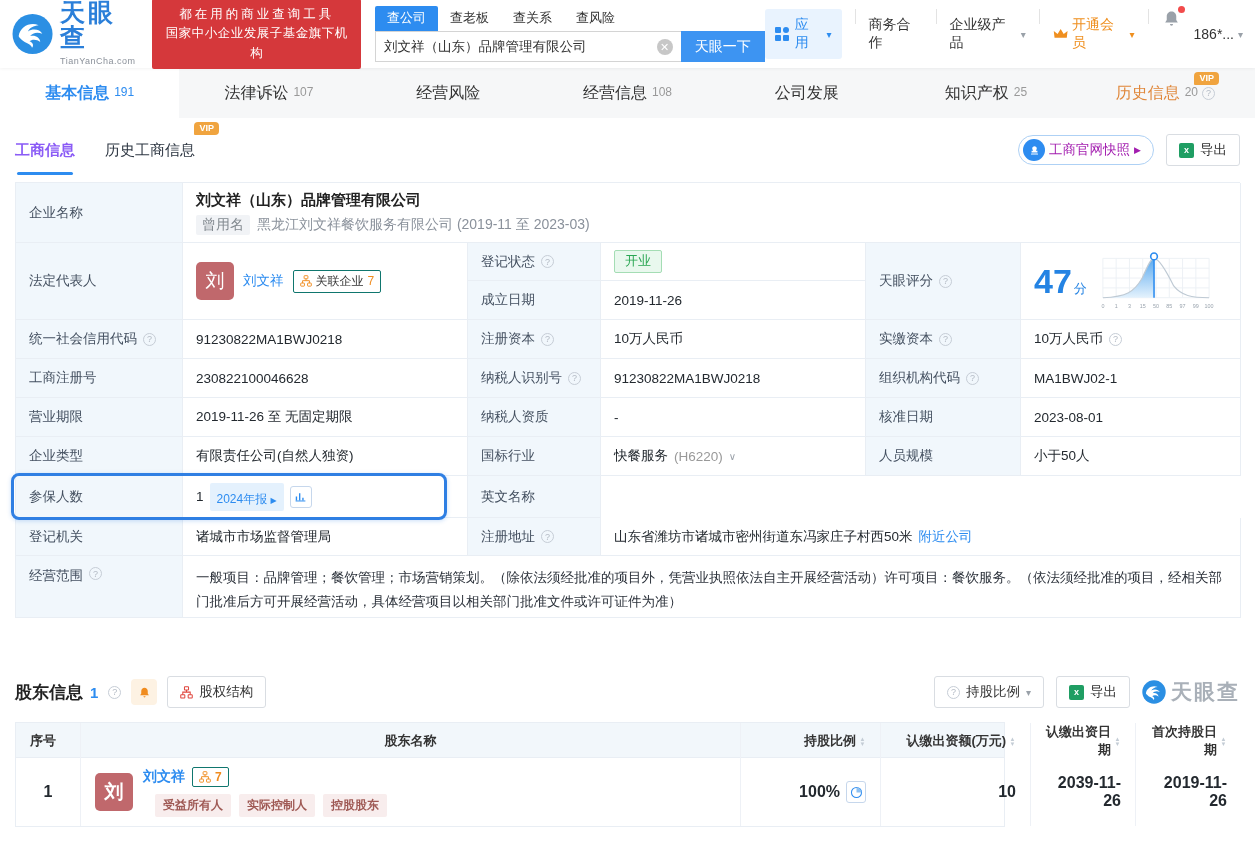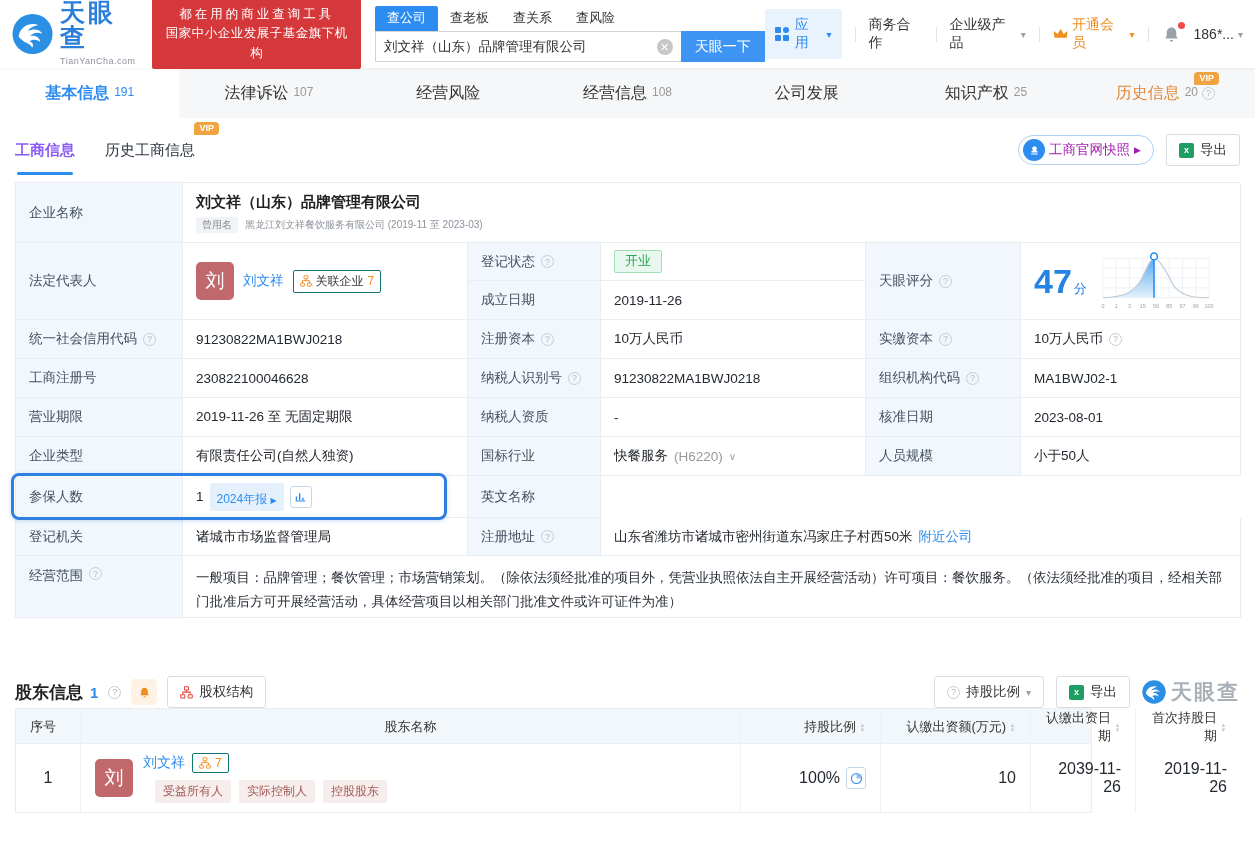--- a/index.html
+++ b/index.html
@@ -21,21 +21,21 @@
   .stab { padding:3px 12px 4px; color:#333; cursor:pointer; }
   .stab.on { background:#2d8cf0; color:#fff; border-radius:2px 2px 0 0; }
   .sbox { display:flex; height:31px; }
   .sinput { flex:1; border:1px solid #d4d4d4; border-right:none; display:flex; align-items:center; padding:0 8px; }
   .sinput input { border:none; outline:none; flex:1; font-size:13.5px; color:#333;
                   font-family:inherit; background:transparent; }
   .clear { width:16px; height:16px; border-radius:50%; background:#c7c7c7; color:#fff;
            font-size:11px; line-height:16px; text-align:center; cursor:pointer; }
   .sbtn { width:84px; background:#3d94f2; color:#fff; border:none; font-size:14px;
           font-family:inherit; cursor:pointer; }
-  .hnav { margin-left:auto; display:flex; align-items:center; gap:13px; font-size:14px; color:#333; }
+  .hnav { margin-left:auto; display:flex; gap:13px; font-size:14px; color:#333; }
   .chip-app { display:flex; align-items:center; gap:6px; background:#e9f3fe; color:#2d8cf0;
               padding:7px 10px; border-radius:3px; cursor:pointer; }
   .gicon { display:grid; grid-template-columns:6px 6px; grid-template-rows:6px 6px; gap:2px; }
   .gicon span { background:#2d8cf0; border-radius:1px; }
   .gicon span:nth-child(2){ border-radius:50%; }
   .vline { width:1px; height:15px; background:#e3e3e3; }
   .navitem { display:flex; align-items:center; gap:4px; cursor:pointer; }
   .caret { font-size:10px; color:#9aa1a9; }
   .member { color:#ef8f1f; }
   .member .caret { color:#ef8f1f; }
@@ -83,21 +83,21 @@
   .c { border-right:1px solid #e9eef4; border-bottom:1px solid #e9eef4; display:flex;
        align-items:center; padding:0 13px; gap:6px; background:#fff; min-width:0; }
   .c.lbl { background:#f1f7fc; color:#445060; }
   .help { width:13px; height:13px; min-width:13px; border:1px solid #c6cdd6; border-radius:50%;
           color:#b3bac4; font-size:9px; display:inline-flex; align-items:center; justify-content:center;
           font-style:normal; }
   .link { color:#2d8cf0; cursor:pointer; text-decoration:none; }
   .gray { color:#999; }
   .namecell { flex-direction:column; align-items:flex-start; justify-content:center; gap:5px; }
   .cname { font-size:15px; font-weight:bold; color:#222; }
-  .former { display:flex; align-items:center; gap:7px; font-size:10px; color:#8a919b; }
+  .former { display:flex; align-items:center; gap:7px; font-size:14px; color:#8a919b; }
   .fbadge { background:#f1f3f6; padding:1px 6px; border-radius:2px; color:#82898f; }
   .avatar { width:38px; height:38px; min-width:38px; border-radius:5px; background:#c0686c; color:#fff;
             display:flex; align-items:center; justify-content:center; font-size:19px; }
   .relbadge { display:inline-flex; align-items:center; gap:4px; border:1px solid #0f766e; border-radius:2px;
               padding:2px 6px; font-size:12px; color:#333; cursor:pointer; background:#fff; }
   .relbadge .n { color:#f08c1f; }
   .openb { background:#e9f8ee; border:1px solid #a4ddb4; color:#2aa653; padding:1px 10px 2px;
            border-radius:2px; font-size:13px; }
   .score-cell { gap:10px; justify-content:flex-start; }
   .score-num { font-size:34px; font-weight:bold; color:#2483e3; line-height:1; }
@@ -113,21 +113,21 @@
 
   
   .sh-head { margin-top:58px; display:flex; align-items:center; gap:10px; }
   .sh-title { font-size:17px; font-weight:bold; color:#222; }
   .sh-cnt { color:#2d8cf0; font-weight:bold; font-size:15px; margin-left:-3px; }
   .bellchip { width:26px; height:26px; background:#fdf2e3; border-radius:4px; display:flex;
               align-items:center; justify-content:center; cursor:pointer; }
   .sh-right { margin-left:auto; display:flex; align-items:center; gap:12px; }
   .wm { display:flex; align-items:center; gap:5px; }
   .wm b { font-size:21px; color:#a9b0b8; letter-spacing:2px; }
-  .shtable { width:1077px; border:1px solid #e9eef4; border-bottom:none; }
+  .shtable { margin-top:14px; width:990px; border:1px solid #e9eef4; border-bottom:none;font-weight:bold; }
   .shrow { display:grid; grid-template-columns:65px 660px 140px 150px 105px 105px; }
   .shrow.hd { background:#f2f7fb; height:34px; font-size:13px; color:#333; }
   .shrow.bd { height:70px; background:#fff; border-top:1px solid #e9eef4; border-bottom:1px solid #e9eef4; }
   .shc { display:flex; align-items:center; padding:0 14px; border-right:1px solid #eef1f6; min-width:0; }
   .shc:last-child { border-right:none; }
   .shc.center { justify-content:center; }
   .shc.right { justify-content:flex-end; text-align:right; }
   .sort { display:inline-flex; flex-direction:column; margin-left:3px; }
   .sort i { font-style:normal; font-size:7px; line-height:5px; color:#c3ccd5; transform:scale(.85); }
   .shname { display:flex; align-items:center; gap:10px; }

